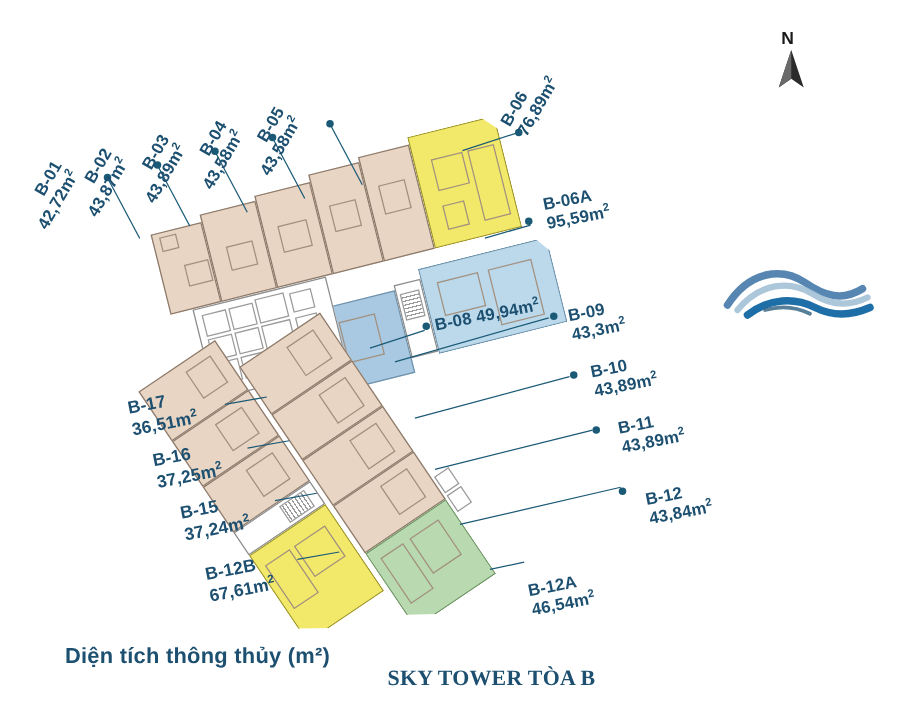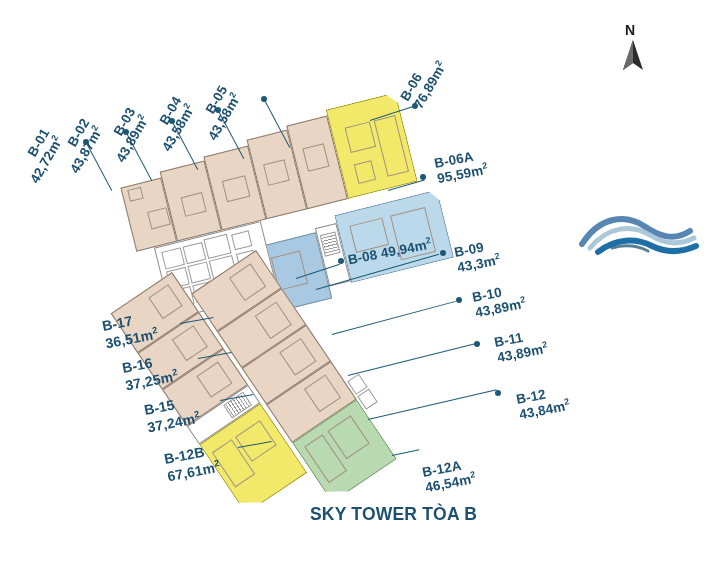--- a/index.html
+++ b/index.html
@@ -253,17 +253,20 @@
 
   <div id="wave" style="left:578px;top:208px;width:122px;height:62px;">
     <svg width="122" height="62" viewBox="0 0 122 62">
       <path d="M4,36 C22,8 48,6 66,18 C82,29 96,33 112,23" fill="none" stroke="#4f7fae" stroke-width="6" stroke-linecap="round" opacity="0.95"></path>
       <path d="M12,40 C30,18 54,16 72,27 C86,36 100,38 116,30" fill="none" stroke="#9dbcd4" stroke-width="5" stroke-linecap="round" opacity="0.85"></path>
       <path d="M20,44 C38,30 58,30 74,38 C88,45 102,45 118,38" fill="none" stroke="#1e6fa8" stroke-width="6" stroke-linecap="round"></path>
       <path d="M34,40 C48,36 60,38 70,43" fill="none" stroke="#2d5f7f" stroke-width="3" stroke-linecap="round" opacity="0.8"></path>
     </svg>
   </div>
 
-  <div class="caption" style="left:310px;top:504px;">
+  <div class="caption" style="left:52px;top:514px;">
+    <span>Diện tích thông thủy (m²)</span>
+  </div>
+  <div class="caption" style="left:310px;top:532px;font-family:Liberation Serif, serif;">
     <span>SKY TOWER TÒA B</span>
   </div>
 
 </div>
 
 </body></html>

